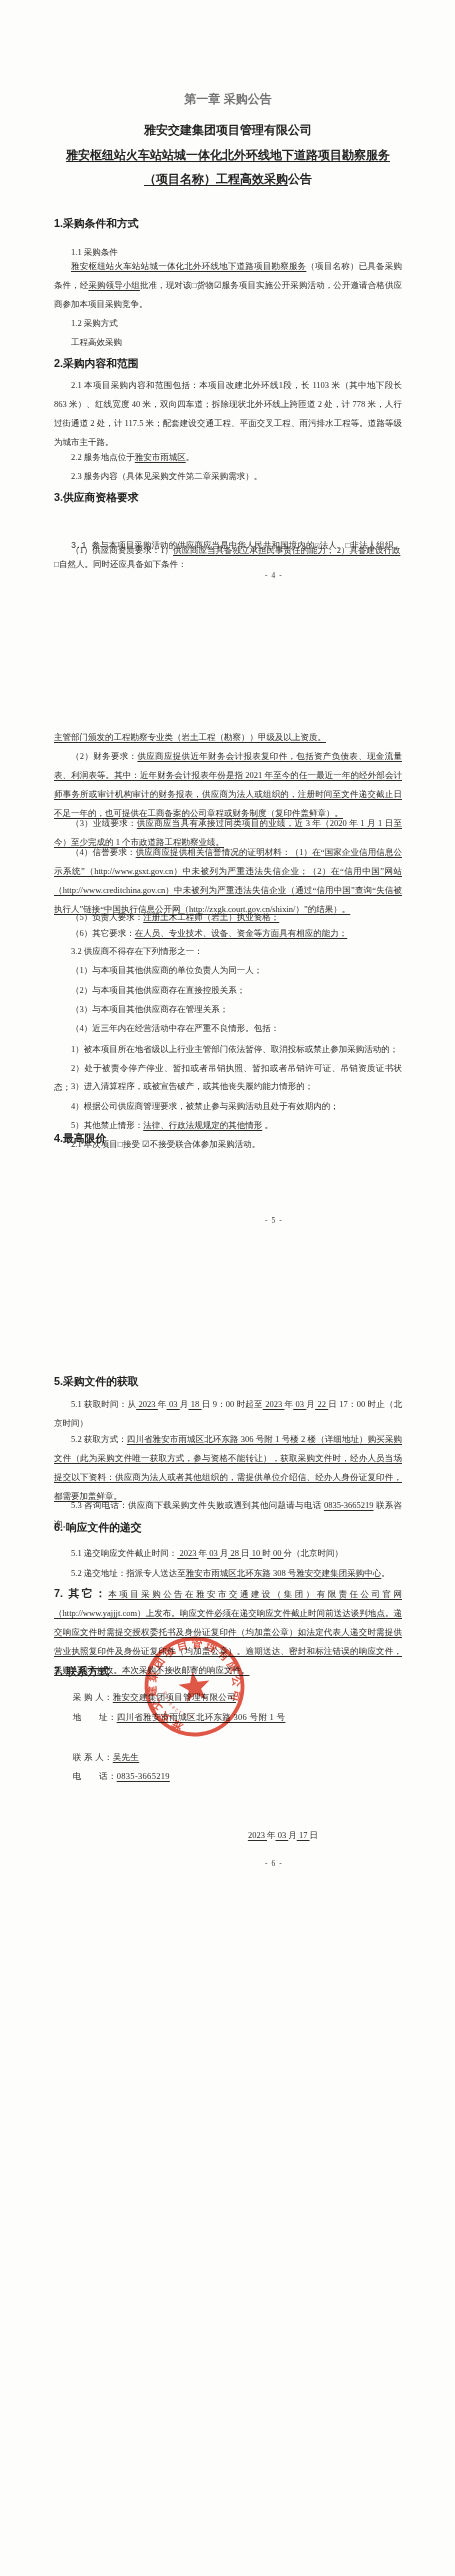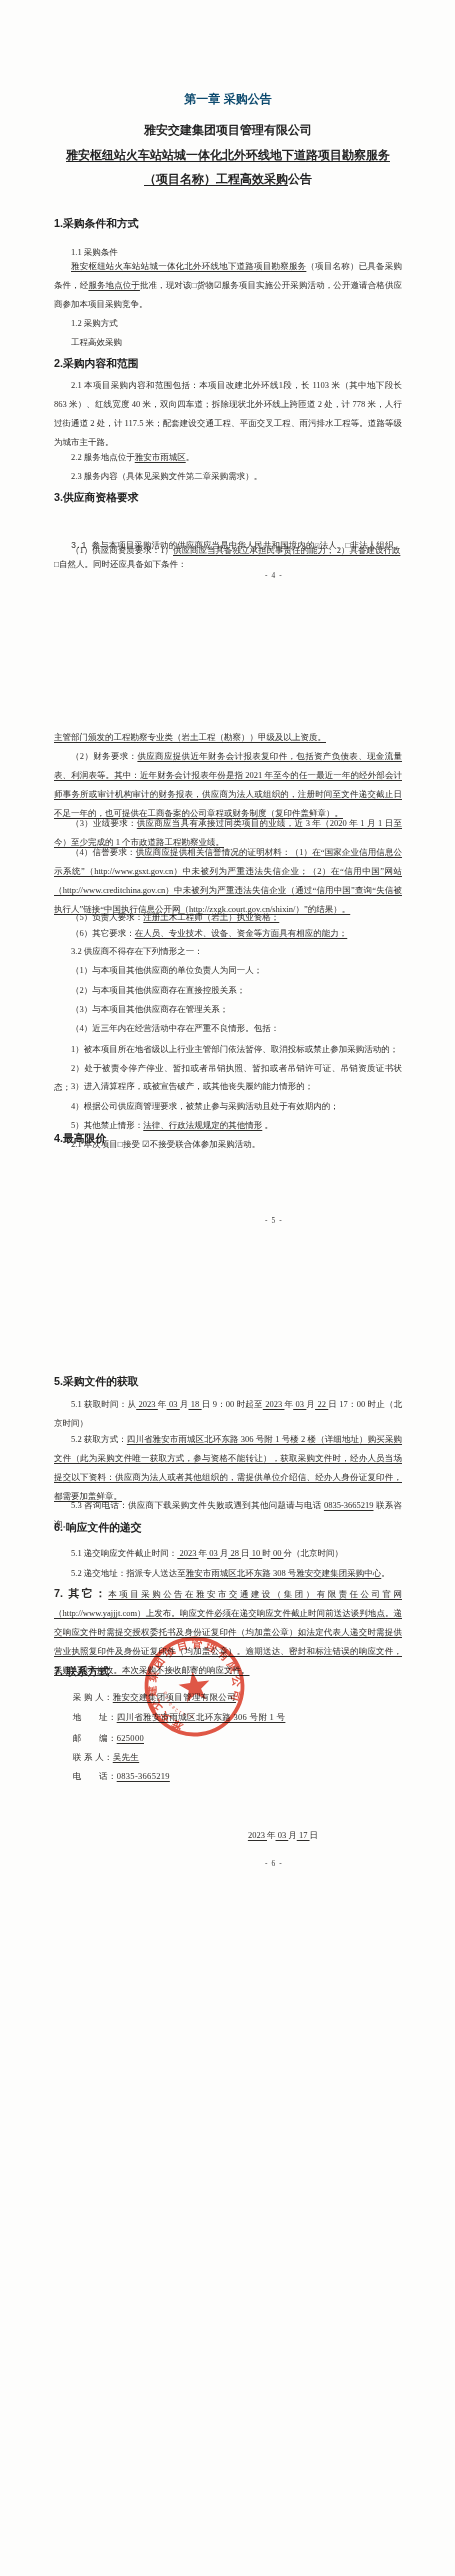--- a/index.html
+++ b/index.html
@@ -1,20 +1,20 @@
 <!DOCTYPE html>
 <html style="font-size:9px"><head>
 <meta charset="utf-8">
 <style>
   html,body{margin:0;padding:0;background:#ffffff;}
   .page{position:relative;width:456px;height:2576px;background:#fdfdfc;overflow:hidden;
         font-family:"Liberation Serif","DejaVu Serif",serif;color:#2e2c2a;}
   .blk{position:absolute;left:54px;width:348px;font-size:8.5px;line-height:19px;z-index:1;}
   .chapter{text-align:center;font-family:"Liberation Sans","DejaVu Sans",sans-serif;
-           font-weight:bold;font-size:12px;color:#0c4a6e;line-height:17px;}
+           font-weight:bold;font-size:12px;color:#737373;line-height:17px;}
   .doctitle{text-align:center;font-family:"Liberation Sans","DejaVu Sans",sans-serif;
             font-weight:bold;font-size:12px;color:#242424;line-height:19.4px;}
   .h1{font-family:"Liberation Sans","DejaVu Sans",sans-serif;font-weight:bold;
       font-size:10.8px;color:#222;line-height:16px;}
   .para{text-align:justify;text-indent:2em;}
   .para7{text-align:justify;}
   .cont{text-align:justify;}
   .body{ }
   .ind{text-indent:2em;}
   .contact{text-indent:2.2em;letter-spacing:0.3px;}
@@ -41,21 +41,21 @@
       <textPath href="#sealArc2" startOffset="10">5111280110</textPath>
     </text>
     <polygon fill="#dd3f2b" points="100,72 107.1,92.3 128.5,92.7 111.4,105.7 117.6,126.3 100,114 82.4,126.3 88.6,105.7 71.5,92.7 92.9,92.3"></polygon>
   </svg>
 <div class="blk chapter" style="top: 91px;"><span>第一章 采购公告</span></div>
     <div class="blk doctitle" style="top: 121px;"><span>雅安交建集团项目管理有限公司</span></div>
     <div class="blk doctitle" style="top: 146px;"><span class="u">雅安枢纽站火车站站城一体化北外环线地下道路项目勘察服务</span></div>
     <div class="blk doctitle" style="top: 170px;"><span class="u">（项目名称）工程高效采购</span><span>公告</span></div>
     <div class="blk h1" style="top: 215px;"><span>1.采购条件和方式</span></div>
     <div class="blk body ind" style="top: 243px;"><span>1.1 采购条件</span></div>
-    <div class="blk para" style="top: 257px;"><span class="u">雅安枢纽站火车站站城一体化北外环线地下道路项目勘察服务</span><span>（项目名称）已具备采购条件，经</span><span class="u">服务地点位于</span><span>批准，现对该□货物☑服务项目实施公开采购活动，公开邀请合格供应商参加本项目采购竞争。</span></div>
+    <div class="blk para" style="top: 257px;"><span class="u">雅安枢纽站火车站站城一体化北外环线地下道路项目勘察服务</span><span>（项目名称）已具备采购条件，经</span><span class="u">采购领导小组</span><span>批准，现对该□货物☑服务项目实施公开采购活动，公开邀请合格供应商参加本项目采购竞争。</span></div>
     <div class="blk body ind" style="top: 314px;"><span>1.2 采购方式</span></div>
     <div class="blk body ind" style="top: 333px;"><span>工程高效采购</span></div>
     <div class="blk h1" style="top: 355px;"><span>2.采购内容和范围</span></div>
     <div class="blk para" style="top: 376px;"><span>2.1 本项目采购内容和范围包括：本项目改建北外环线1段，长 1103 米（其中地下段长 863 米）、红线宽度 40 米，双向四车道；拆除现状北外环线上跨匝道 2 处，计 778 米，人行过街通道 2 处，计 117.5 米；配套建设交通工程、平面交叉工程、雨污排水工程等。道路等级为城市主干路。</span></div>
     <div class="blk body ind" style="top: 448px;"><span>2.2 服务地点位于</span><span class="u">雅安市雨城区</span><span>。</span></div>
     <div class="blk body ind" style="top: 467px;"><span>2.3 服务内容（具体见采购文件第二章采购需求）。</span></div>
     <div class="blk h1" style="top: 489px;"><span>3.供应商资格要求</span></div>
     <div class="blk para" style="top: 537px; font-family: Liberation Mono, monospace;"><span>3.1 参与本项目采购活动的供应商应当是中华人民共和国境内的☑法人、□非法人组织、□自然人。同时还应具备如下条件：</span></div>
     <div class="blk para" style="top: 541px;"><span>（1）供应商资质要求：1）</span><span class="u">供应商应当具备独立承担民事责任的能力； 2）具备建设行政</span></div>
     <div class="blk pagenum" style="top: 566px;"><span>- 4 -</span></div>
@@ -82,19 +82,18 @@
     <div class="blk para" style="top: 1395px;"><span>5.1 获取时间：从</span><span class="u"> 2023 </span><span>年</span><span class="u"> 03 </span><span>月</span><span class="u"> 18 </span><span>日 9：00 时起至</span><span class="u"> 2023 </span><span>年</span><span class="u"> 03 </span><span>月</span><span class="u"> 22 </span><span>日 17：00 时止（北京时间）</span></div>
     <div class="blk para" style="top: 1430px;"><span>5.2 获取方式：</span><span class="u">四川省雅安市雨城区北环东路 306 号附 1 号楼 2 楼（详细地址）购买采购文件（此为采购文件唯一获取方式，参与资格不能转让），获取采购文件时，经办人员当场提交以下资料：供应商为法人或者其他组织的，需提供单位介绍信、经办人身份证复印件，都需要加盖鲜章。</span></div>
     <div class="blk para" style="top: 1496px;"><span>5.3 咨询电话：供应商下载采购文件失败或遇到其他问题请与电话 </span><span class="u">0835-3665219</span><span> 联系咨询。</span></div>
     <div class="blk h1" style="top: 1519px;"><span>6. 响应文件的递交</span></div>
     <div class="blk para" style="top: 1544px;"><span>5.1 递交响应文件截止时间：</span><span class="u"> 2023 </span><span>年</span><span class="u"> 03 </span><span>月</span><span class="u"> 28 </span><span>日</span><span class="u"> 10 </span><span>时</span><span class="u"> 00 </span><span>分（北京时间）</span></div>
     <div class="blk para" style="top: 1564px;"><span>5.2 递交地址：指派专人送达至</span><span class="u">雅安市雨城区北环东路 308 号雅安交建集团采购中心</span><span>。</span></div>
     <div class="blk para7" style="top: 1584px;"><span class="h">7. 其它：</span><span class="u">本项目采购公告在雅安市交通建设（集团）有限责任公司官网（http://www.yajjjt.com）上发布。响应文件必须在递交响应文件截止时间前送达谈判地点。递交响应文件时需提交授权委托书及身份证复印件（均加盖公章）如法定代表人递交时需提供营业执照复印件及身份证复印件（均加盖公章）。逾期送达、密封和标注错误的响应文件，采购人恕不接收。本次采购不接收邮寄的响应文件。</span></div>
     <div class="blk h1" style="top: 1663px;"><span>7. 联系方式</span></div>
     <div class="blk contact" style="top: 1688px;"><span>采 购 人：</span><span class="u">雅安交建集团项目管理有限公司</span></div>
     <div class="blk contact" style="top: 1708px;"><span>地　　址：</span><span class="u">四川省雅安市雨城区北环东路 306 号附 1 号</span></div>
-    <div class="blk contact" style="top: 1729px;"><span>邮　　编：</span><span class="u">625000</span></div>
     <div class="blk contact" style="top: 1748px;"><span>联 系 人：</span><span class="u">吴先生</span></div>
     <div class="blk contact" style="top: 1767px;"><span>电　　话：</span><span class="u">0835-3665219</span></div>
     <div class="blk date" style="top: 1802px; margin-top: 24px;"><span class="u"> 2023 </span><span>年</span><span class="u">  03  </span><span>月</span><span class="u">  17  </span><span>日</span></div>
     <div class="blk pagenum" style="top: 1854px;"><span>- 6 -</span></div>
   </div>
 
 
 </body></html>

